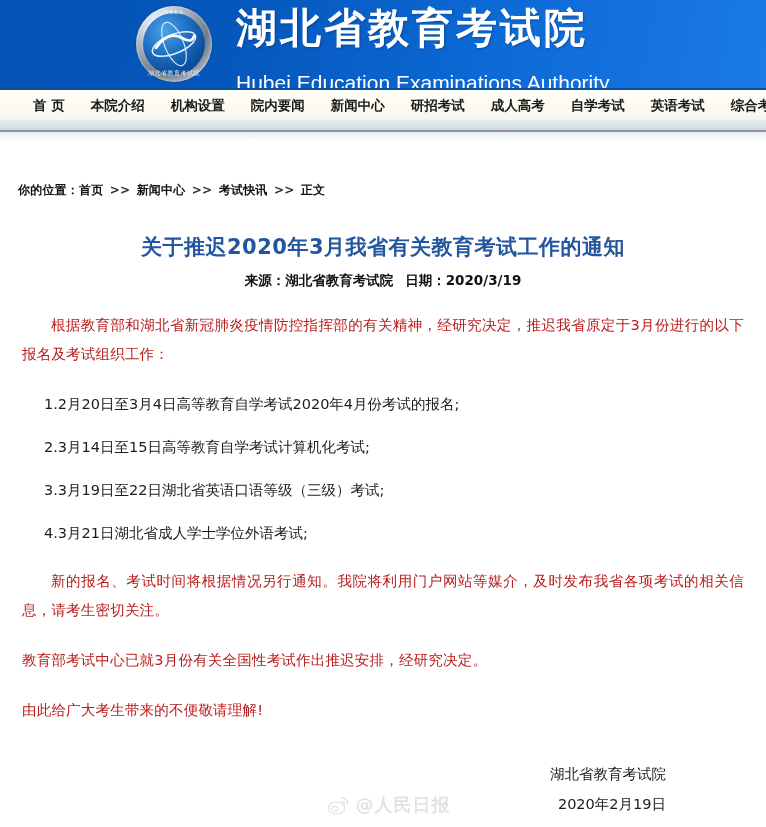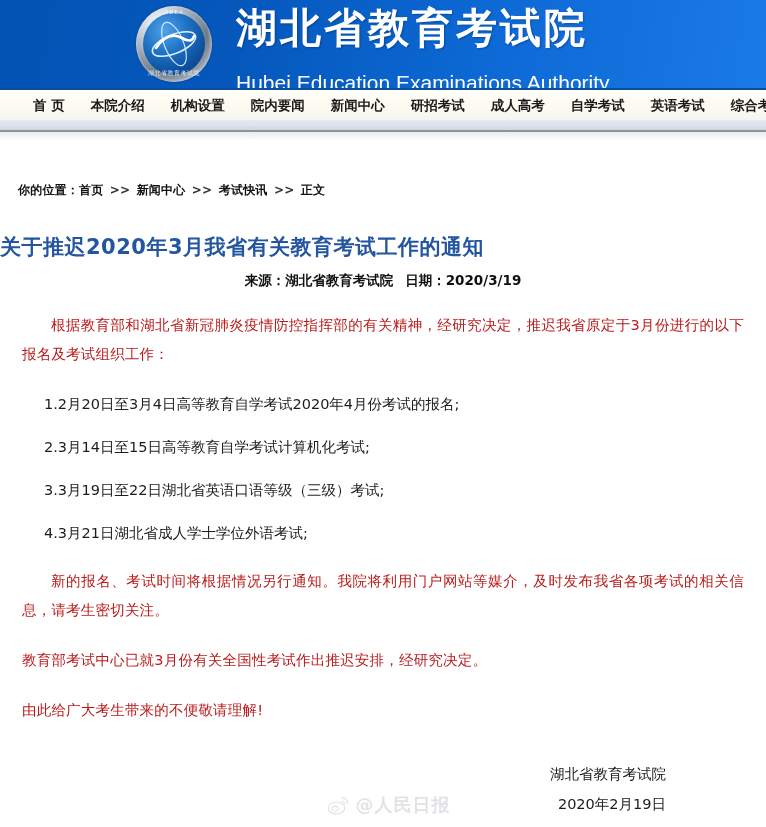--- a/index.html
+++ b/index.html
@@ -164,20 +164,21 @@
     font-size: 12px;
     font-weight: bold;
     color: #111111;
     letter-spacing: 0.2px;
   }
   .breadcrumb .crumb { color: #111111; cursor: pointer; }
   .breadcrumb .sep { color: #333333; padding: 0 2px; }
 
   .article-title {
     margin-top: 34px;
+    text-align: center;
     font-size: 21px;
     font-weight: bold;
     color: #23569f;
     letter-spacing: 0.5px;
     font-family: "DejaVu Sans", "Liberation Sans", sans-serif;
   }
   .article-meta {
     margin-top: 11px;
     text-align: center;
     font-size: 13.5px;

